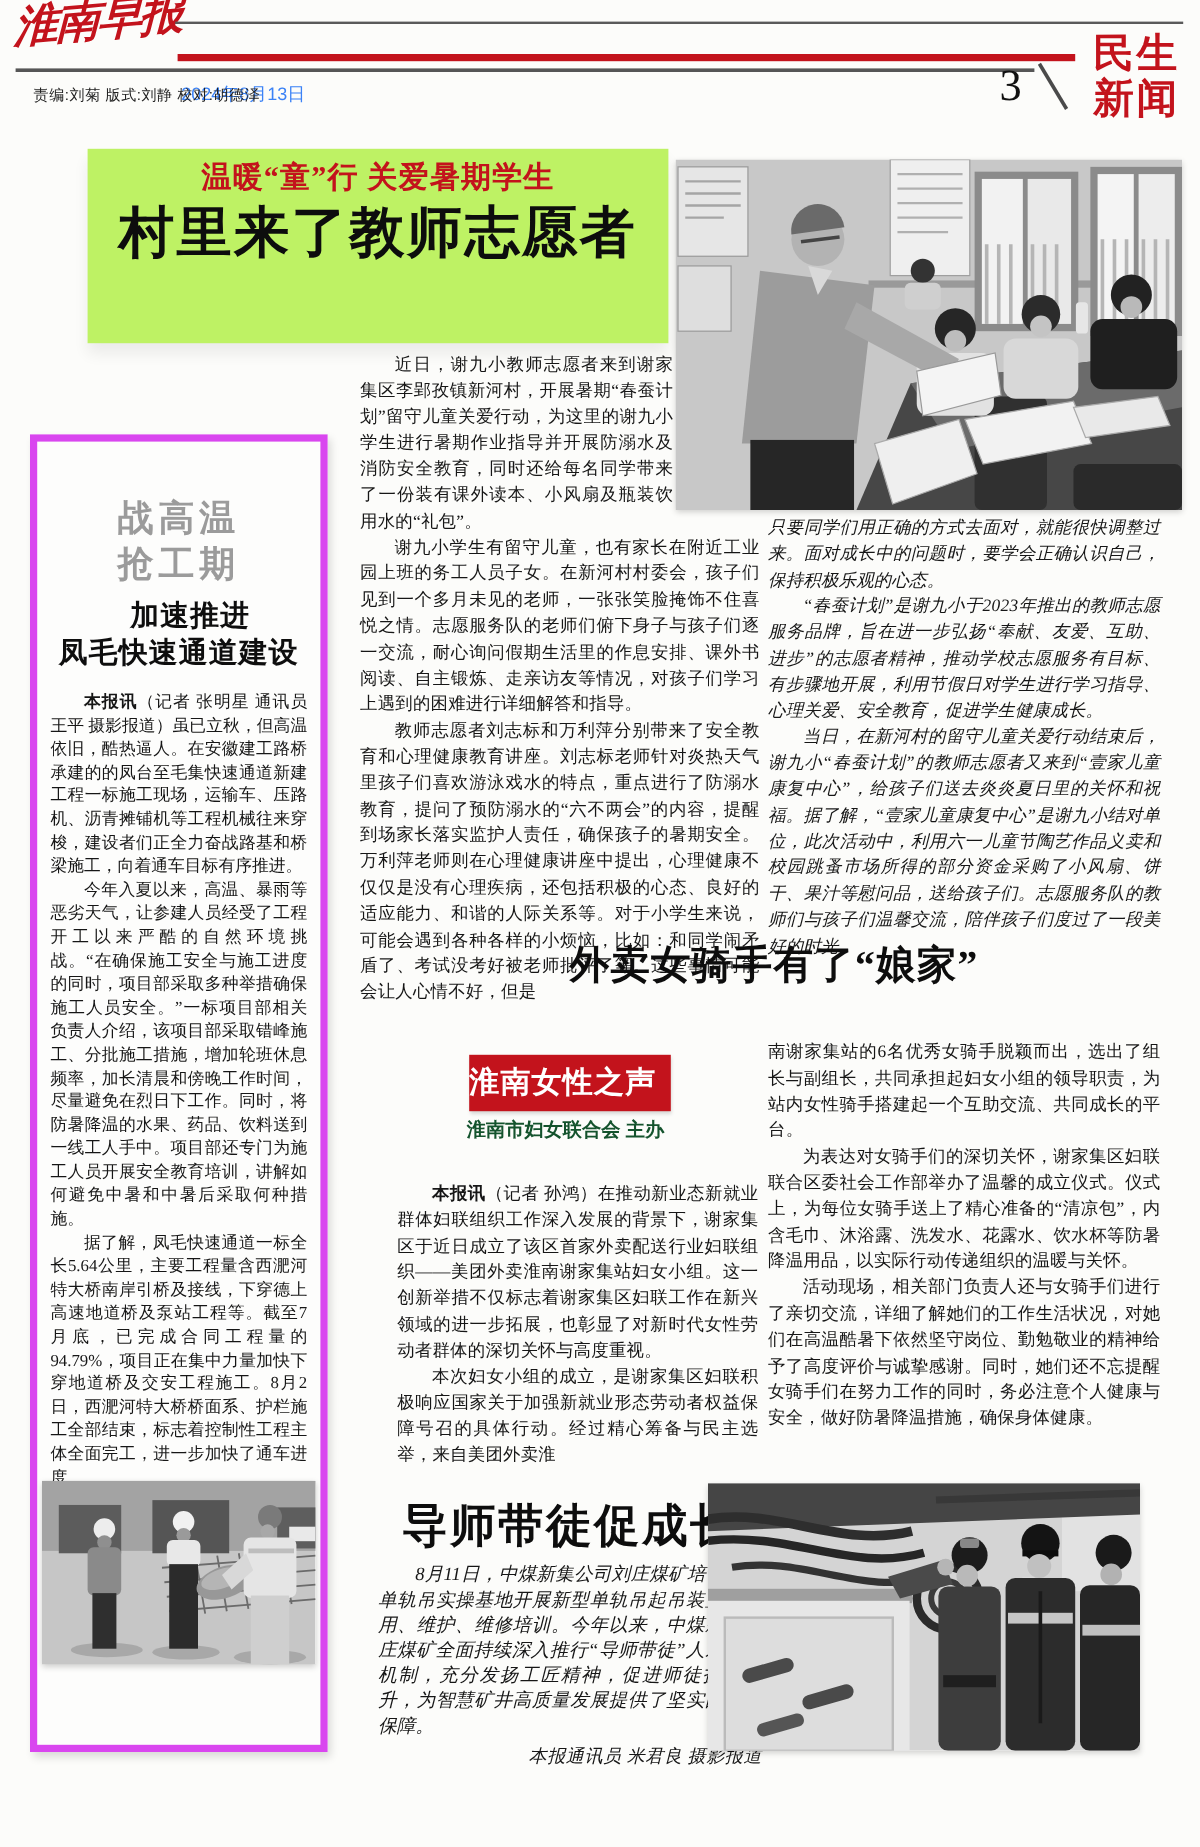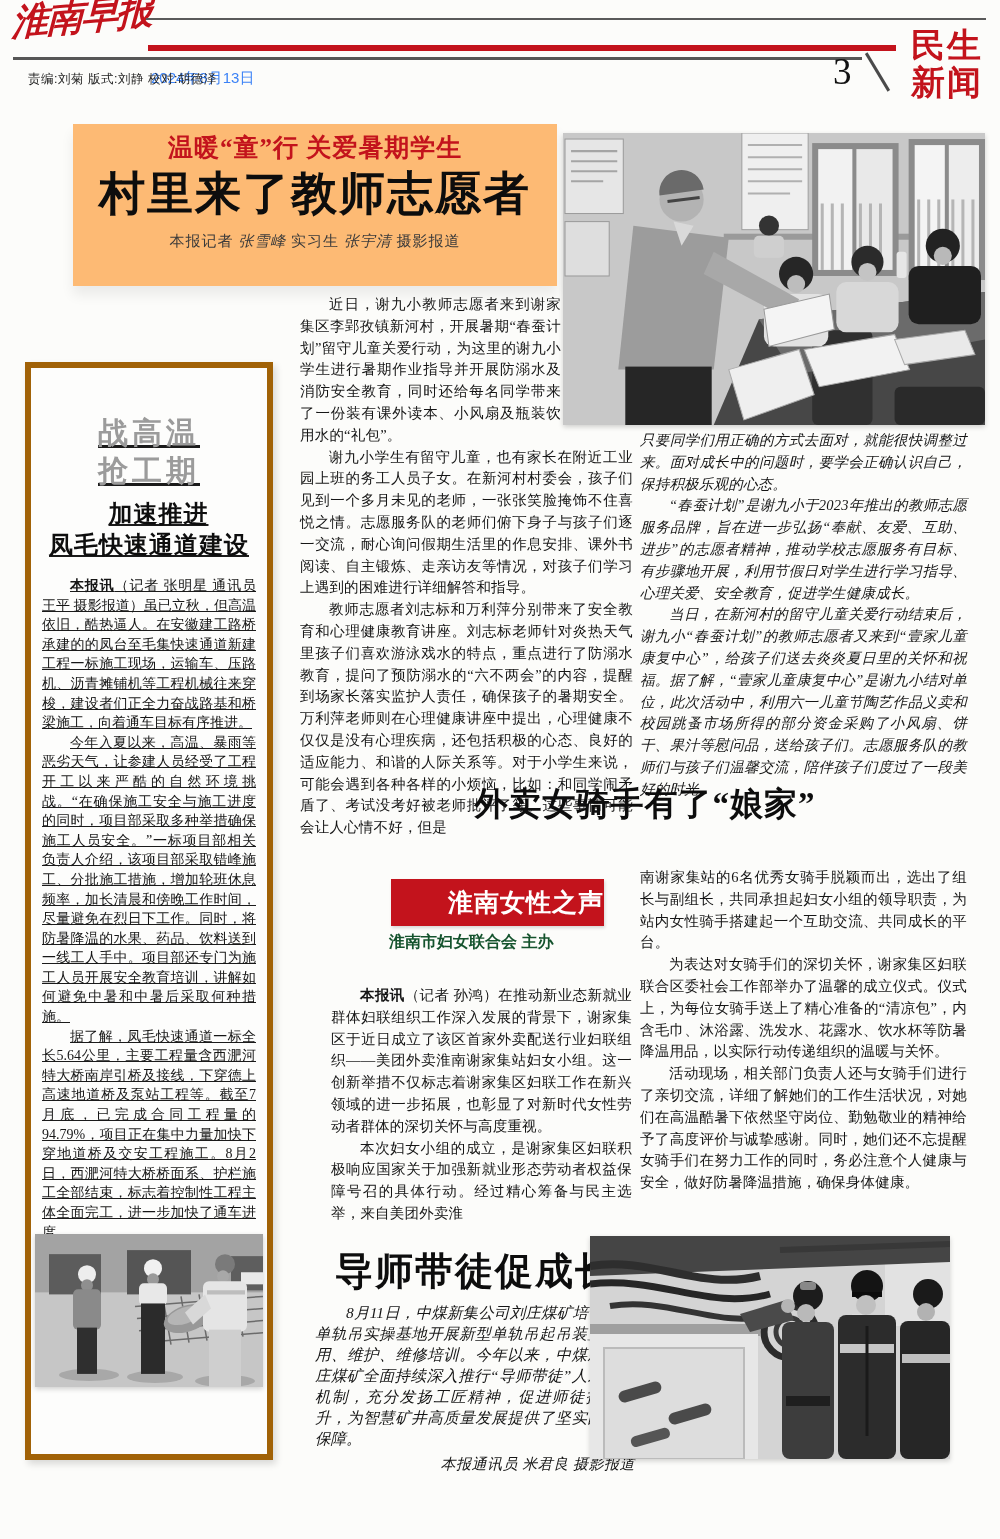--- a/index.html
+++ b/index.html
@@ -26,21 +26,21 @@
   .page-no    { left:833px; top:50px; font-size:37px; font-family:"Liberation Serif",serif; color:#111; }
   .slash      { left:876px; top:50px; width:3px; height:44px; background:#4a4a4a; transform:rotate(-31deg); }
   .section-label {
     right:12px; top:27px; width:82px; text-align:center;
     color:#c3131c; font-weight:900; font-size:34px; line-height:37px;
     font-family:Liberation Sans, sans-serif; letter-spacing:2px;
   }
 
   
   .lead-card {
-    left:73px; top:124px; width:484px; height:162px; background:#fdba74;
+    left:73px; top:124px; width:484px; height:162px; background:#bef264;
     box-shadow:0 9px 12px rgba(0,0,0,.07); text-align:center;
   }
   .lead-kicker {
     margin-top:7px; color:#c3131c; font-weight:900; font-size:25px;
     letter-spacing:1px; font-family:"Liberation Serif",serif;
   }
   .lead-headline {
     margin-top:4px; font-size:46px; line-height:52px; font-weight:900;
     letter-spacing:2px; color:#0d0d0d; white-space:nowrap;
   }
@@ -51,44 +51,43 @@
   .ind { text-indent:2em; }
   .photo-intrude { float:right; width:72px; height:132px; }
 
   .photo { box-shadow:0 2px 5px rgba(0,0,0,.18); }
   .classroom-photo { left:563px; top:133px; width:422px; height:292px; }
   .classroom-photo svg, .mentor-photo svg, .construction-photo svg { display:block; width:100%; height:100%; }
 
   
   .hw-box {
     left:25px; top:362px; width:236px; height:1086px;
-    border:6px solid #a16207; background:#fdfdfc;
-    box-shadow:3px 4px 7px rgba(0,0,0,.14); overflow:hidden;text-decoration:underline;
+    border:6px solid #d946ef; background:#fdfdfc;
+    box-shadow:3px 4px 7px rgba(0,0,0,.14); overflow:hidden;
   }
   .hw-titles { margin-top:46px; text-align:center; }
   .hw-t-gray { font-size:30px; line-height:38px; font-weight:900; color:#9b9b9b; letter-spacing:4px; }
   .hw-t-black{ font-size:24px; line-height:31px; font-weight:900; color:#0e0e0e; letter-spacing:1px; }
   .hw-t-black.first { margin-top:9px;padding-left:19px; }
   .hw-body {
     margin:15px 11px 0 11px; text-align:justify;
     font-size:14px; line-height:19.6px; color:#161616;
   }
   .hw-body p { margin:0; text-indent:2em; }
   .construction-photo { position:absolute; left:4px; top:866px; width:228px; height:153px; }
 
   
   .riders-head-wrap { left:320px; top:782px; width:650px; text-align:center; }
   .riders-headline { font-size:33px; font-weight:900; letter-spacing:1px; color:#0d0d0d; }
   .riders-subhead  { margin-top:7px; font-size:20px; font-weight:900; color:#111; letter-spacing:1px; }
   .voice-badge {
     left:391px; top:879px; width:168px; height:47px; background:#c3131c;
-    color:#fff; font-weight:900; font-size:25px; line-height:47px; text-align:right;
+    color:#fff; font-weight:900; font-size:25px; line-height:47px; text-align:left;
     font-family:"Liberation Sans",sans-serif; letter-spacing:1px;
     box-shadow:1px 2px 3px rgba(0,0,0,.15);
-    padding-left:45px;
   }
   .voice-badge-sub {
     left:389px; top:932px; width:190px; font-size:16px; font-weight:bold;
     color:#14532d; font-family:"Liberation Sans",sans-serif; white-space:nowrap;
   }
 
   
   .mentor-head { left:312px; top:1246px; width:326px; text-align:center;
     font-size:38px; font-weight:900; letter-spacing:2px; color:#0d0d0d; white-space:nowrap; }
   .mentor-body {
@@ -116,27 +115,20 @@
     <div class="abs section-label">
       <div>民生</div>
       <div>新闻</div>
     </div>
   </header>
 
   <section>
     <div class="abs lead-card">
       <div class="lead-kicker">温暖“童”行  关爱暑期学生</div>
       <div class="lead-headline">村里来了教师志愿者</div>
-      <div class="lead-byline">
-        <span>本报记者</span>
-        <i>张雪峰</i>
-        <span>实习生</span>
-        <i>张宇清</i>
-        <span>摄影报道</span>
-      </div>
     </div>
 
     <div class="abs classroom-photo photo">
       <svg viewBox="0 0 420 290" preserveAspectRatio="none">
         <rect width="420" height="290" fill="#c8c8c8"></rect>
         <rect x="2" y="6" width="58" height="74" fill="#e6e6e6" stroke="#9a9a9a"></rect>
         <g stroke="#a5a5a5" stroke-width="2">
           <line x1="8" y1="18" x2="54" y2="18"></line>
             <line x1="8" y1="28" x2="54" y2="28"></line>
           <line x1="8" y1="38" x2="54" y2="38"></line>

